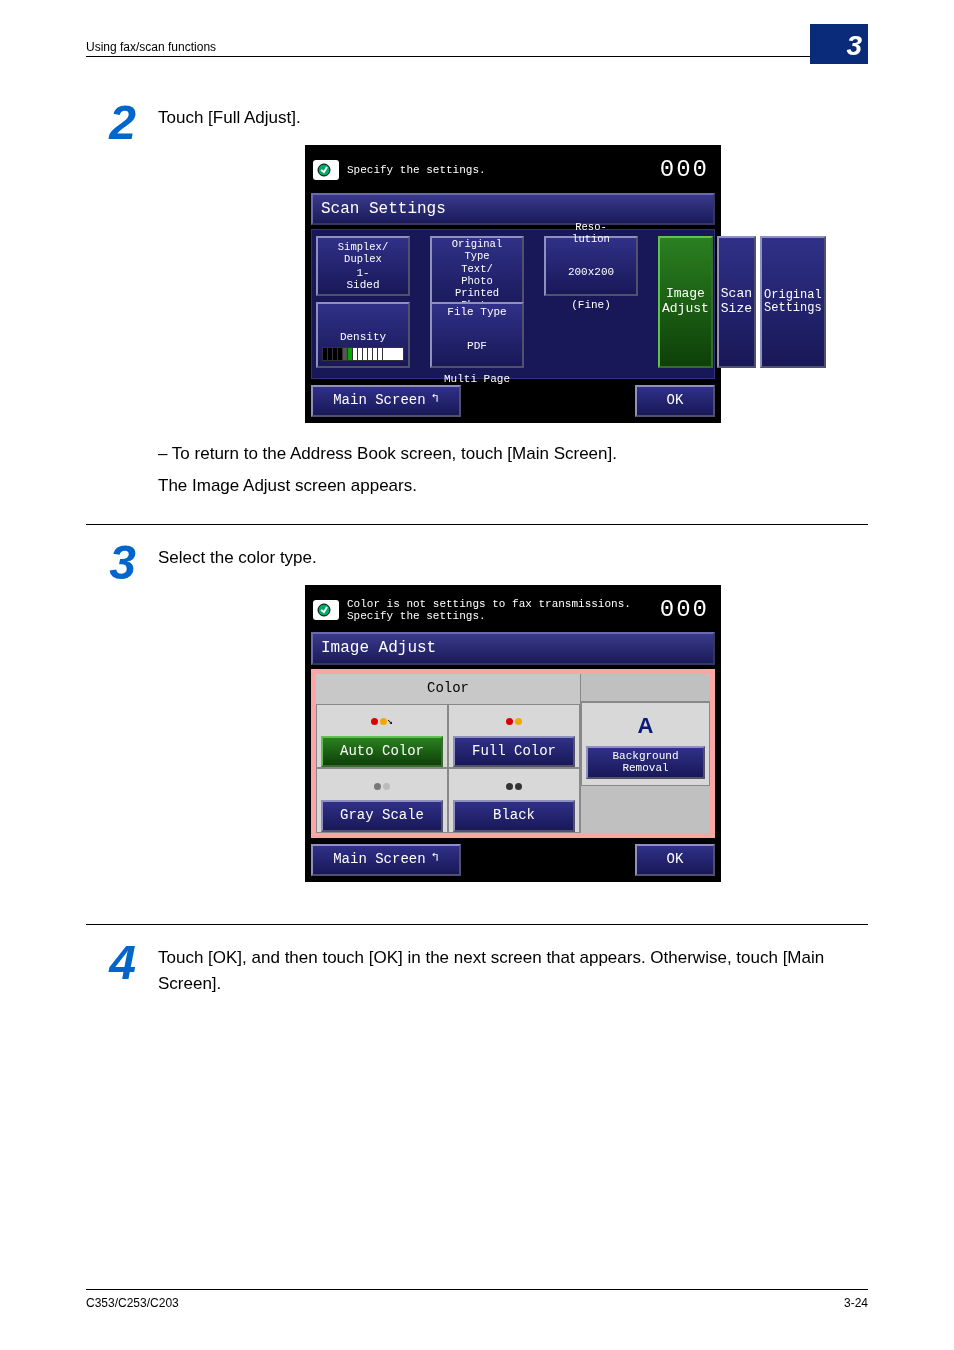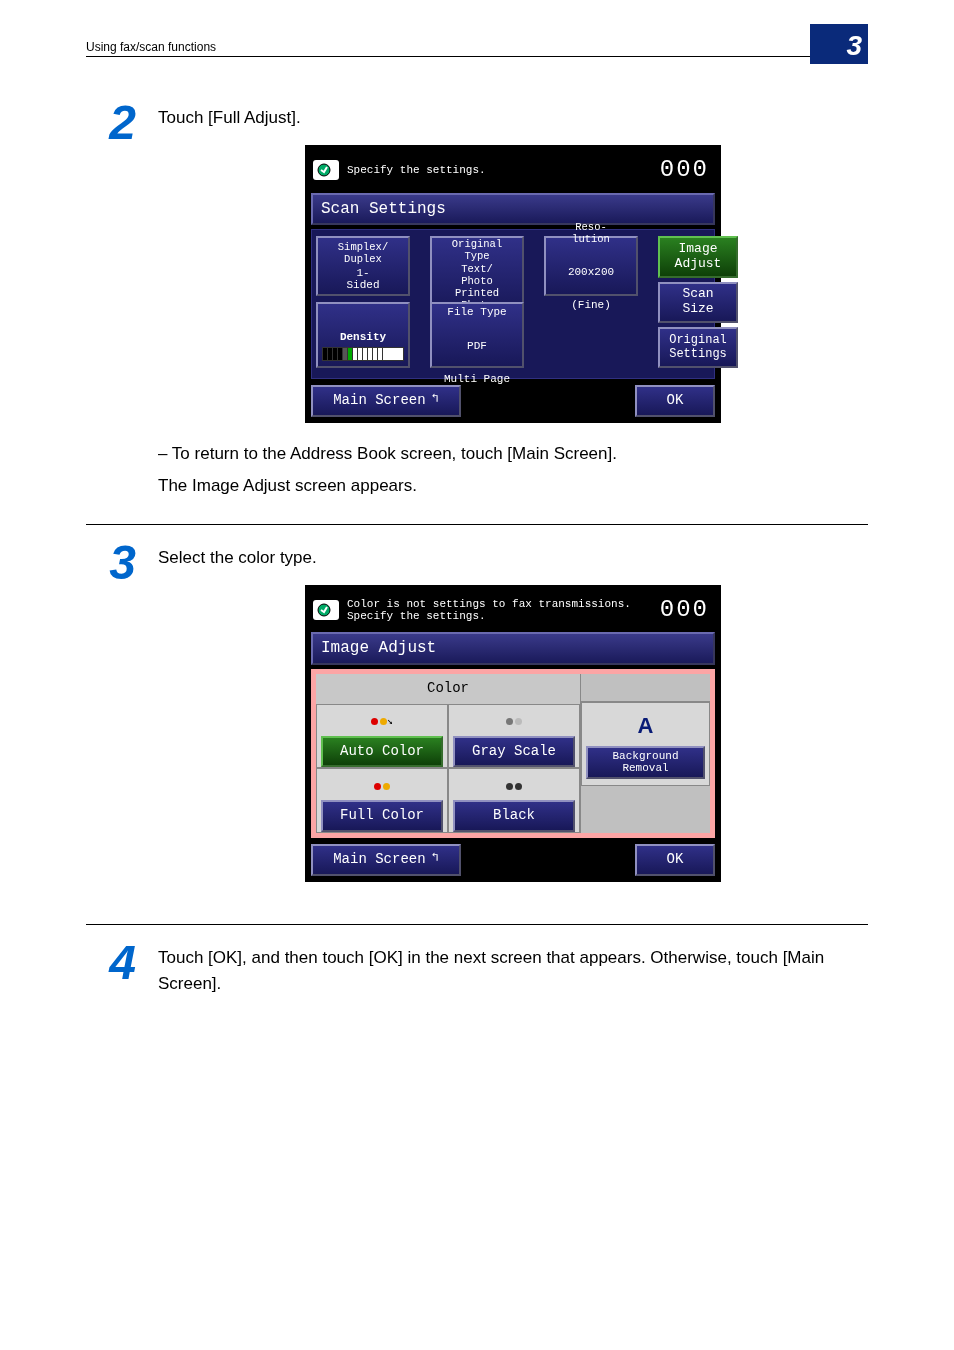--- a/index.html
+++ b/index.html
@@ -150,22 +150,22 @@
 
   
   .s1-grid {
     display: grid;
     grid-template-columns: 94px 94px 94px 80px;
     grid-template-rows: 60px 66px auto;
     gap: 6px 20px;
   }
   .s1-simplex { grid-column:1; grid-row:1; }
   .s1-reso { grid-column:3; grid-row:1; }
-  .s1-sidecol { grid-column:4; grid-row:1 / span 2; display:flex; flex-direction:column; gap:4px;}
-  .s1-density { grid-column:1; grid-row:2;font-weight:bold; }
+  .s1-sidecol { grid-column:4; grid-row:1 / span 2; display:flex; gap:4px;}
+  .s1-density { grid-column:1; grid-row:2; }
   .density-bar {
     background:#fff; height:14px; width:82px; margin:4px auto 0; border:1px solid #333;
     display:flex;
   }
   .density-bar span {
     display:inline-block; width:5px; height:100%; border-right:1px solid #333;
     background:#000;
   }
   .density-bar span.light { background:#555;}
   .density-bar span.mid { background:#0a0;}
@@ -391,34 +391,34 @@
                           <span class="dot r"></span>
                           <span class="dot y"></span>
                         </div>
                         <span class="arrow">↘</span>
                       </div>
                     <div class="colorlabel sel">Auto Color</div>
                   </div>
                   <div class="colorcell">
                     <div class="color-icon">
                         <div class="color-dots">
+                          <span class="dot r"></span>
+                          <span class="dot y"></span>
+                        </div>
+                      </div>
+                    <div class="colorlabel dark">Full Color</div>
+                  </div>
+                  <div class="colorcell">
+                    <div class="color-icon">
+                        <div class="color-dots">
                           <span class="dot" style="background:#777"></span>
                           <span class="dot" style="background:#bbb"></span>
                         </div>
                       </div>
                     <div class="colorlabel dark">Gray Scale</div>
-                  </div>
-                  <div class="colorcell">
-                    <div class="color-icon">
-                        <div class="color-dots">
-                          <span class="dot r"></span>
-                          <span class="dot y"></span>
-                        </div>
-                      </div>
-                    <div class="colorlabel dark">Full Color</div>
                   </div>
                   <div class="colorcell">
                     <div class="color-icon">
                         <div class="color-dots">
                           <span class="dot b"></span>
                           <span class="dot b"></span>
                         </div>
                       </div>
                     <div class="colorlabel dark">Black</div>
                   </div>
@@ -450,13 +450,17 @@
 
   <hr class="sep">
 
   <div class="step-block" style="margin-top:14px">
     <div class="step-num">4</div>
     <div class="step-body">
       <div>Touch [OK], and then touch [OK] in the next screen that appears. Otherwise, touch [Main Screen].</div>
     </div>
   </div>
 
+  <div class="page-footer">
+    <span>C353/C253/C203</span>
+    <span>3-24</span>
+  </div>
 </div>
 
 </body></html>

